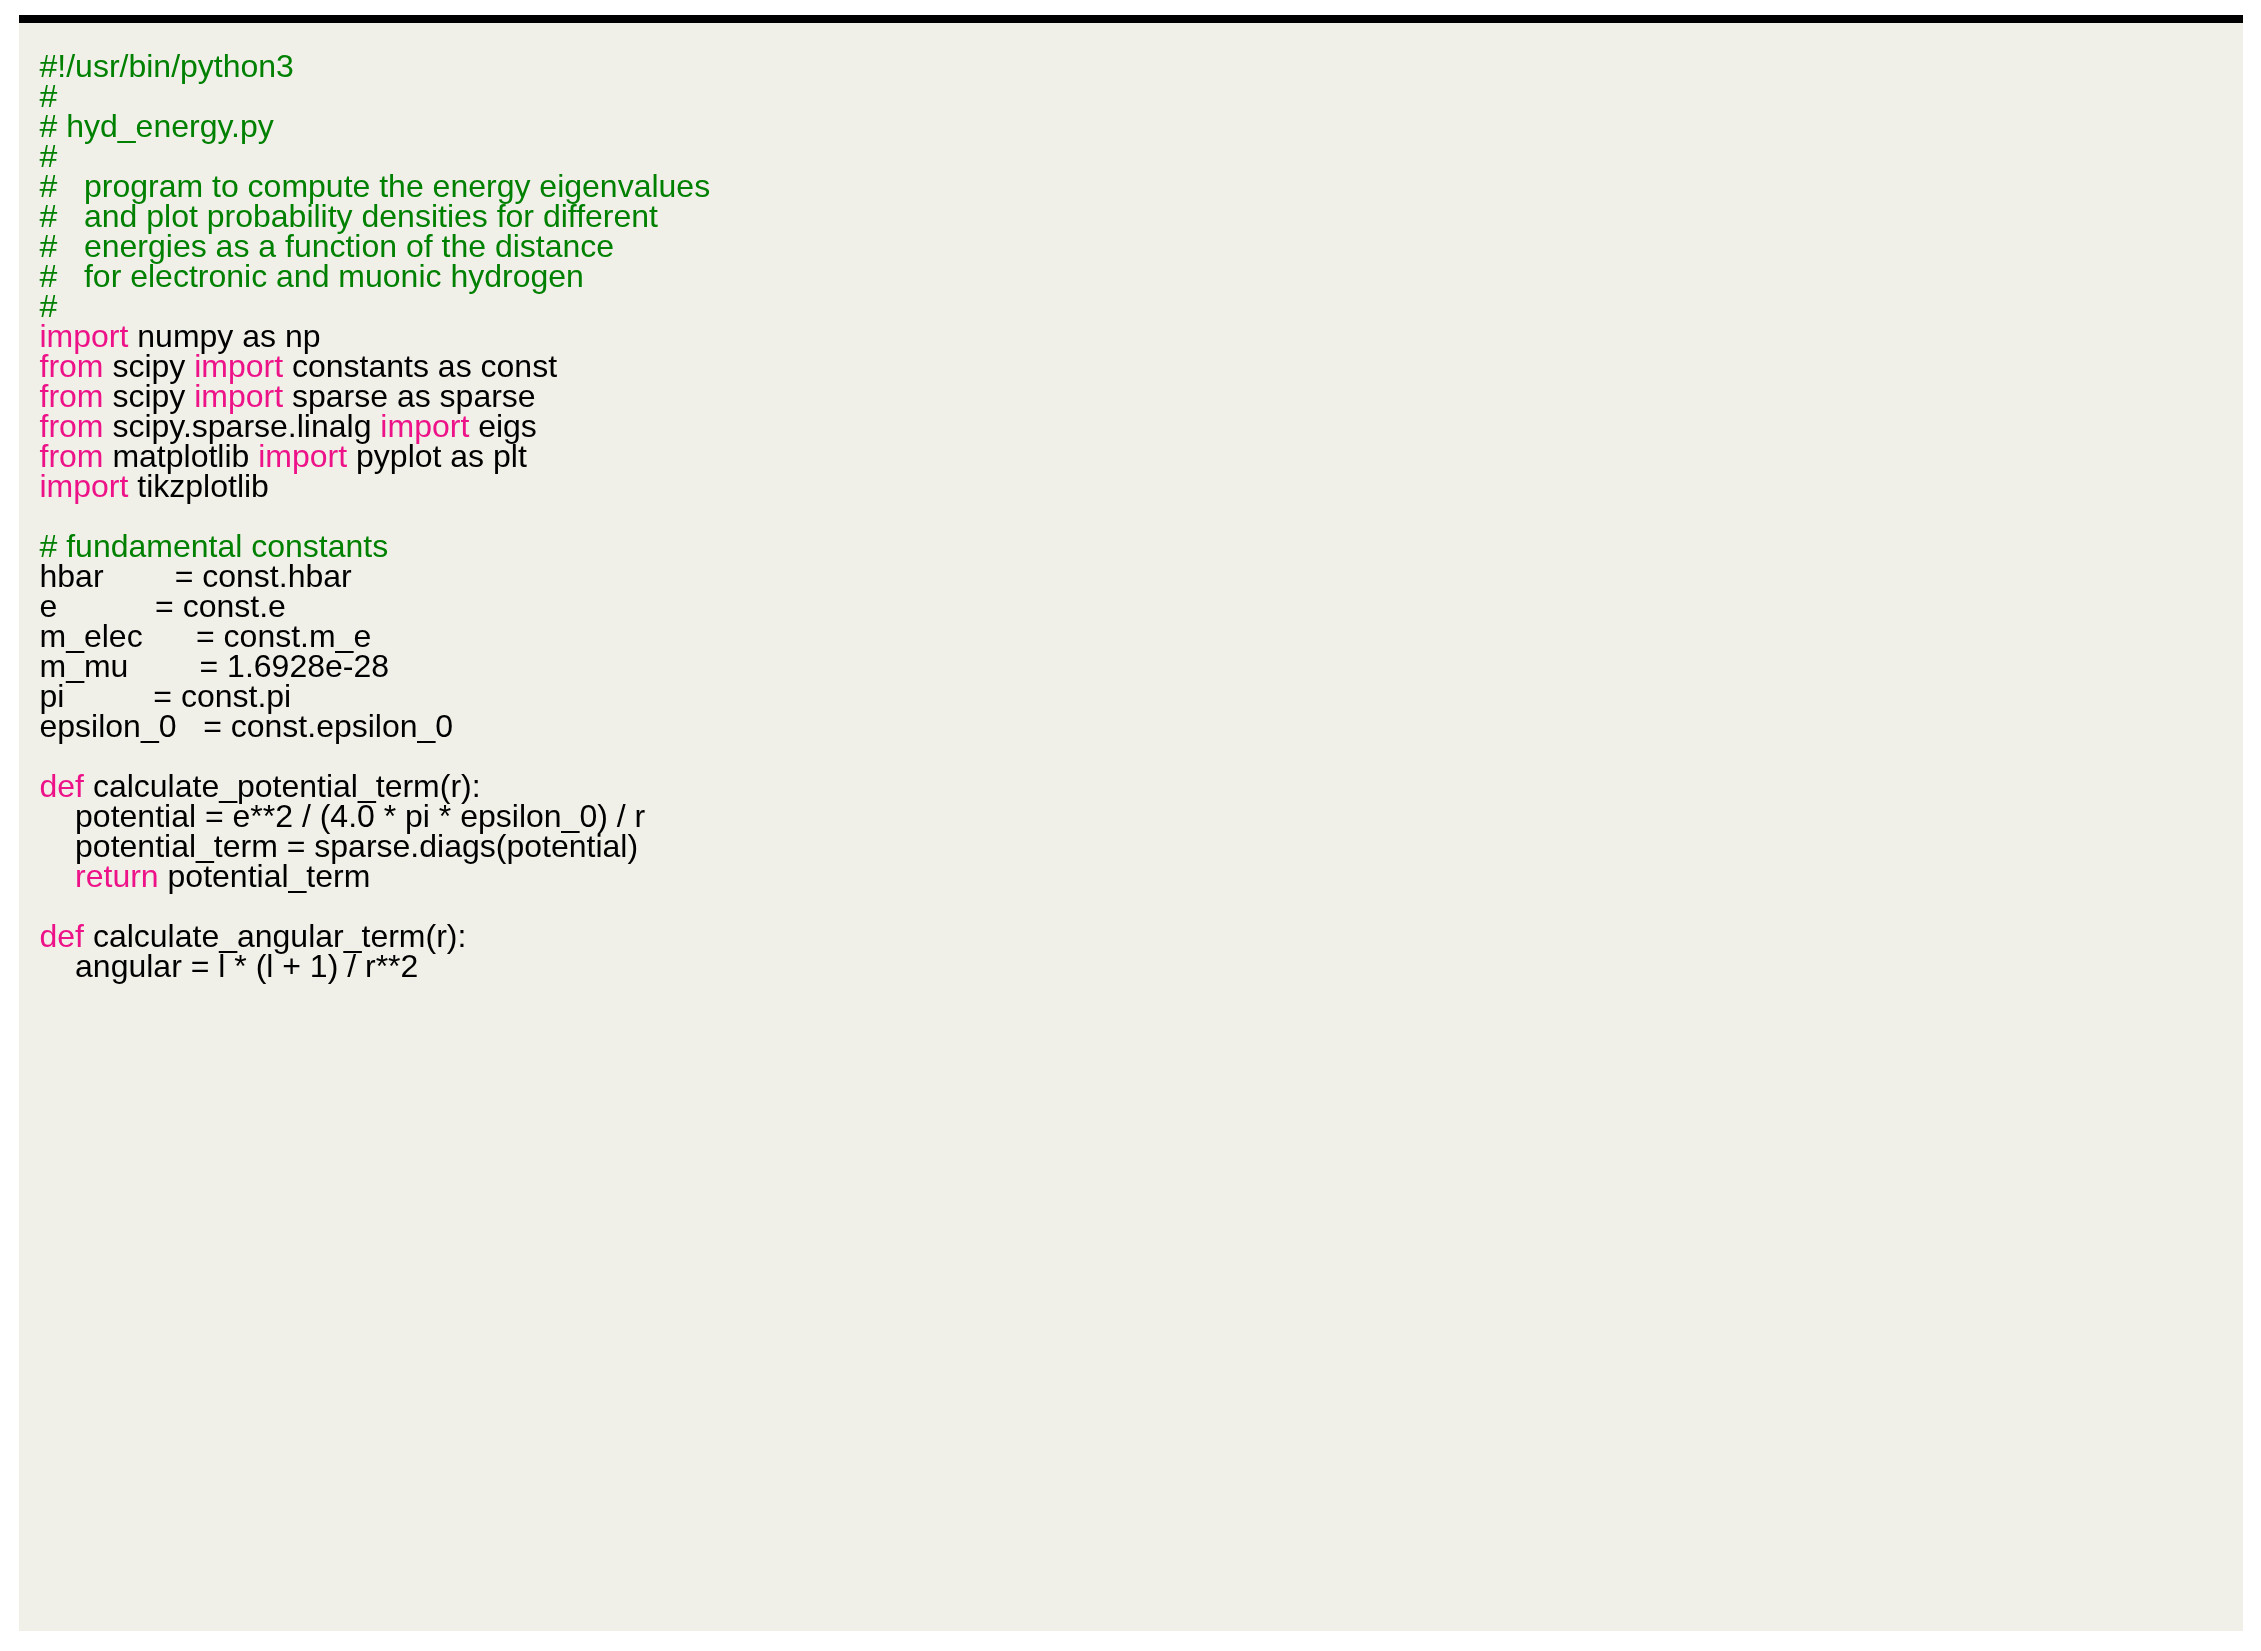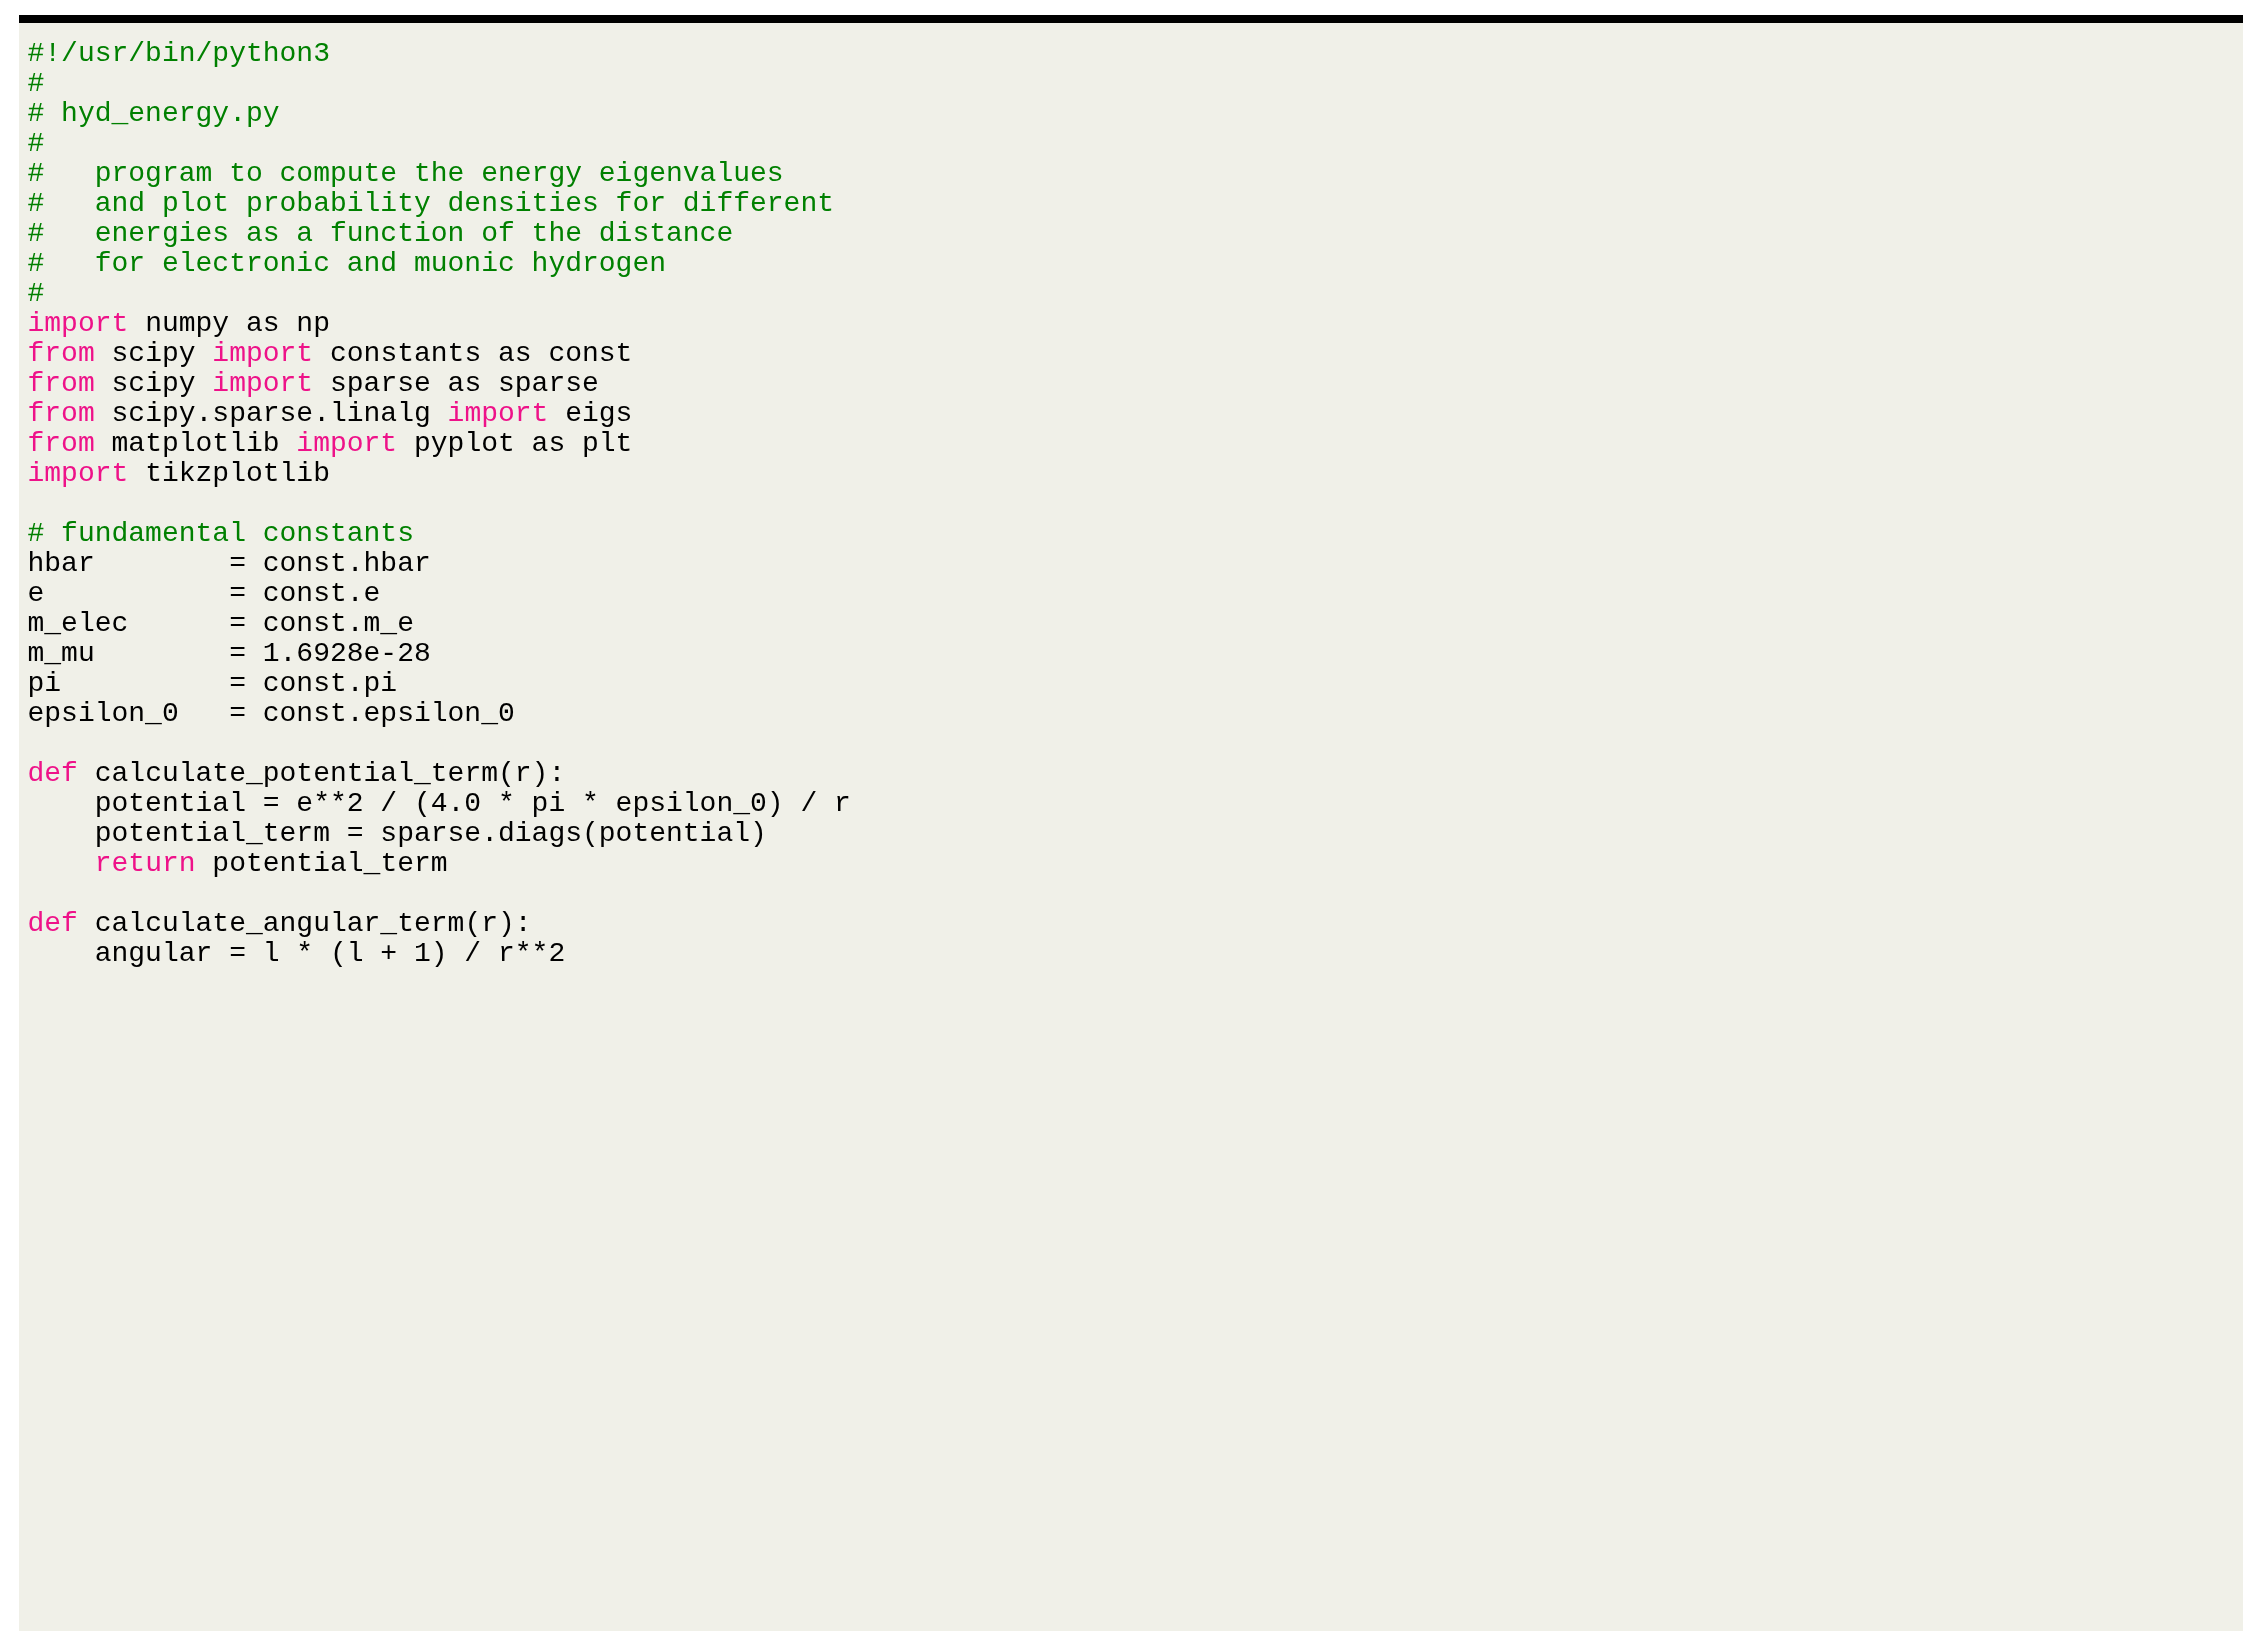--- a/index.html
+++ b/index.html
@@ -33,24 +33,24 @@
     left: 18.5px;
     top: 23px;
     width: 2224px;
     height: 1608px;
     background: #f0f0e8;
     box-sizing: border-box;
     padding: 11.8px 0 0 0;
     overflow: hidden;
   }
   .code {
-    margin: 4px;
+    margin: 16px;
     padding: 0;
-    font-family: Liberation Mono, monospace;
-    font-size: 28px;
+    font-family: Liberation Sans, sans-serif;
+    font-size: 32px;
     line-height: 30px;
     letter-spacing: 0px;
     white-space: pre;
     color: #000000;
     -webkit-font-smoothing: none;
   }
   .line {
     display: block;
     height: 30px;
     padding-left: 5px;

